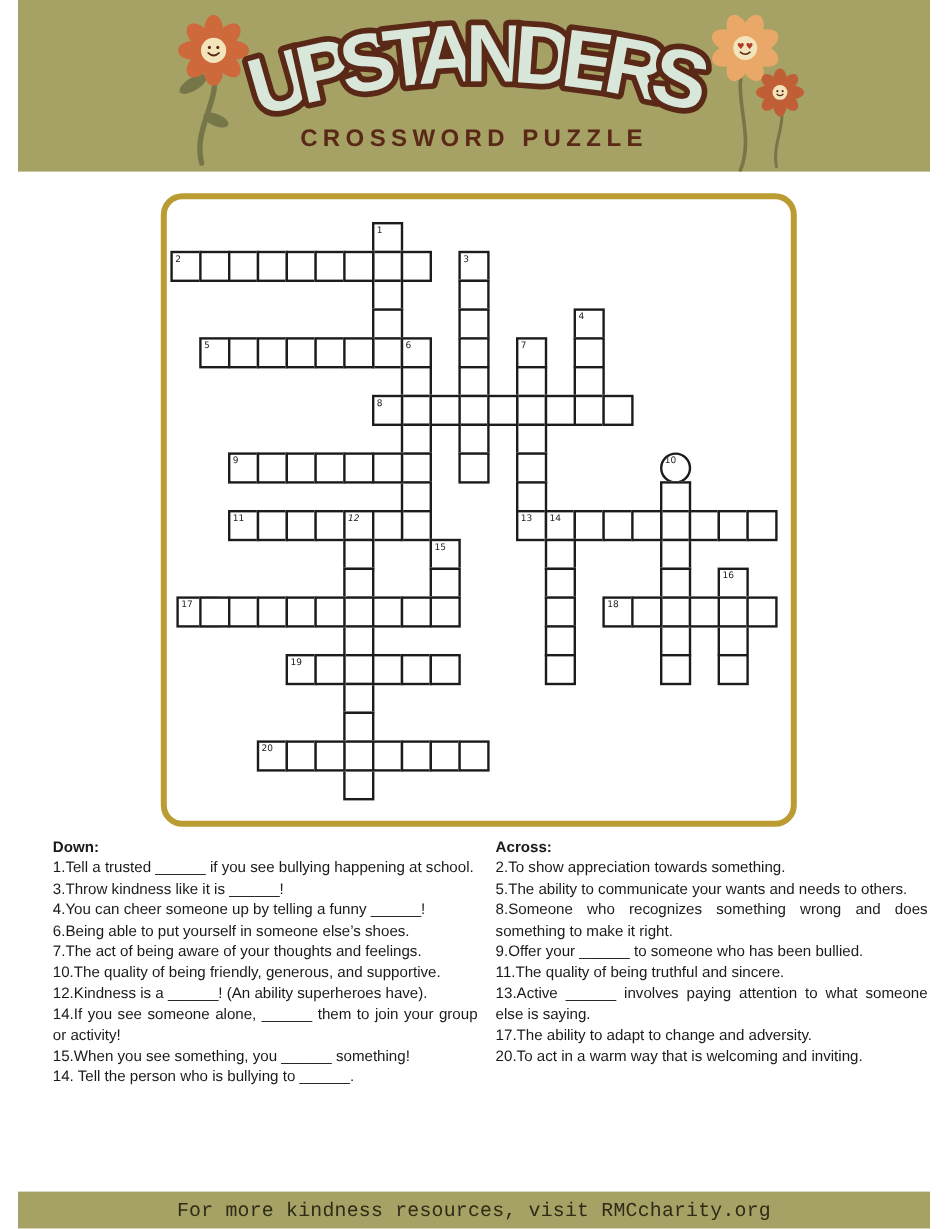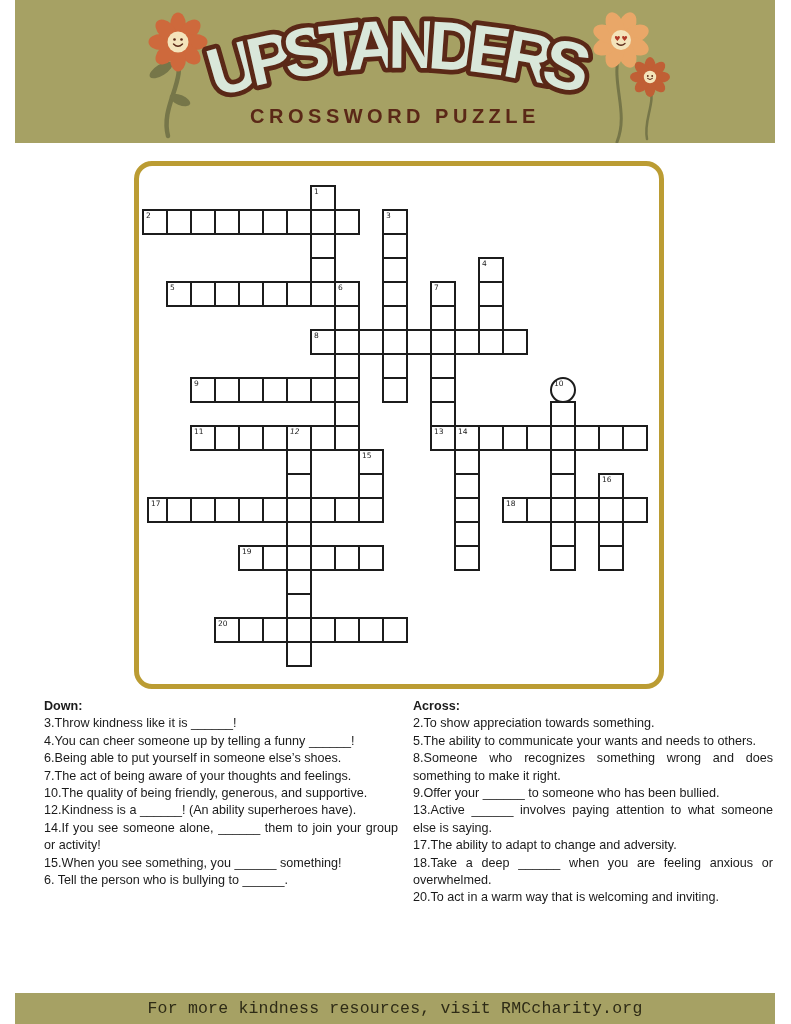--- a/index.html
+++ b/index.html
@@ -310,41 +310,42 @@
       <div class="cell" style="left: 120px; top: 432px;"></div>
       <div class="cell" style="left: 168px; top: 432px;"></div>
       <div class="cell" style="left: 192px; top: 432px;"></div>
       <div class="cell" style="left: 216px; top: 432px;"></div>
       <div class="cell" style="left: 240px; top: 432px;"></div>
     </div>
 
   <div class="clues-col clues-down">
     <div class="clues-heading">Down:</div>
     <div id="down-list">
+        <div class="clue">1.Tell a trusted ______ if you see bullying happening at school.</div>
         <div class="clue">3.Throw kindness like it is ______!</div>
         <div class="clue">4.You can cheer someone up by telling a funny ______!</div>
         <div class="clue">6.Being able to put yourself in someone else’s shoes.</div>
         <div class="clue">7.The act of being aware of your thoughts and feelings.</div>
         <div class="clue">10.The quality of being friendly, generous, and supportive.</div>
         <div class="clue">12.Kindness is a ______! (An ability superheroes have).</div>
         <div class="clue">14.If you see someone alone, ______ them to join your group or activity!</div>
         <div class="clue">15.When you see something, you ______ something!</div>
-        <div class="clue">6. Tell the person who is bullying to ______.</div>
+        <div class="clue">14. Tell the person who is bullying to ______.</div>
       </div>
   </div>
   <div class="clues-col clues-across">
     <div class="clues-heading">Across:</div>
     <div id="across-list">
         <div class="clue">2.To show appreciation towards something.</div>
         <div class="clue">5.The ability to communicate your wants and needs to others.</div>
         <div class="clue">8.Someone who recognizes something wrong and does something to make it right.</div>
         <div class="clue">9.Offer your ______ to someone who has been bullied.</div>
+        <div class="clue">11.The quality of being truthful and sincere.</div>
         <div class="clue">13.Active ______ involves paying attention to what someone else is saying.</div>
         <div class="clue">17.The ability to adapt to change and adversity.</div>
-        <div class="clue">18.Take a deep ______ when you are feeling anxious or overwhelmed.</div>
         <div class="clue">20.To act in a warm way that is welcoming and inviting.</div>
       </div>
   </div>
 
   <div class="footer-band">
     <div class="footer-text">For more kindness resources, visit RMCcharity.org</div>
   </div>
 
 </div>
 

